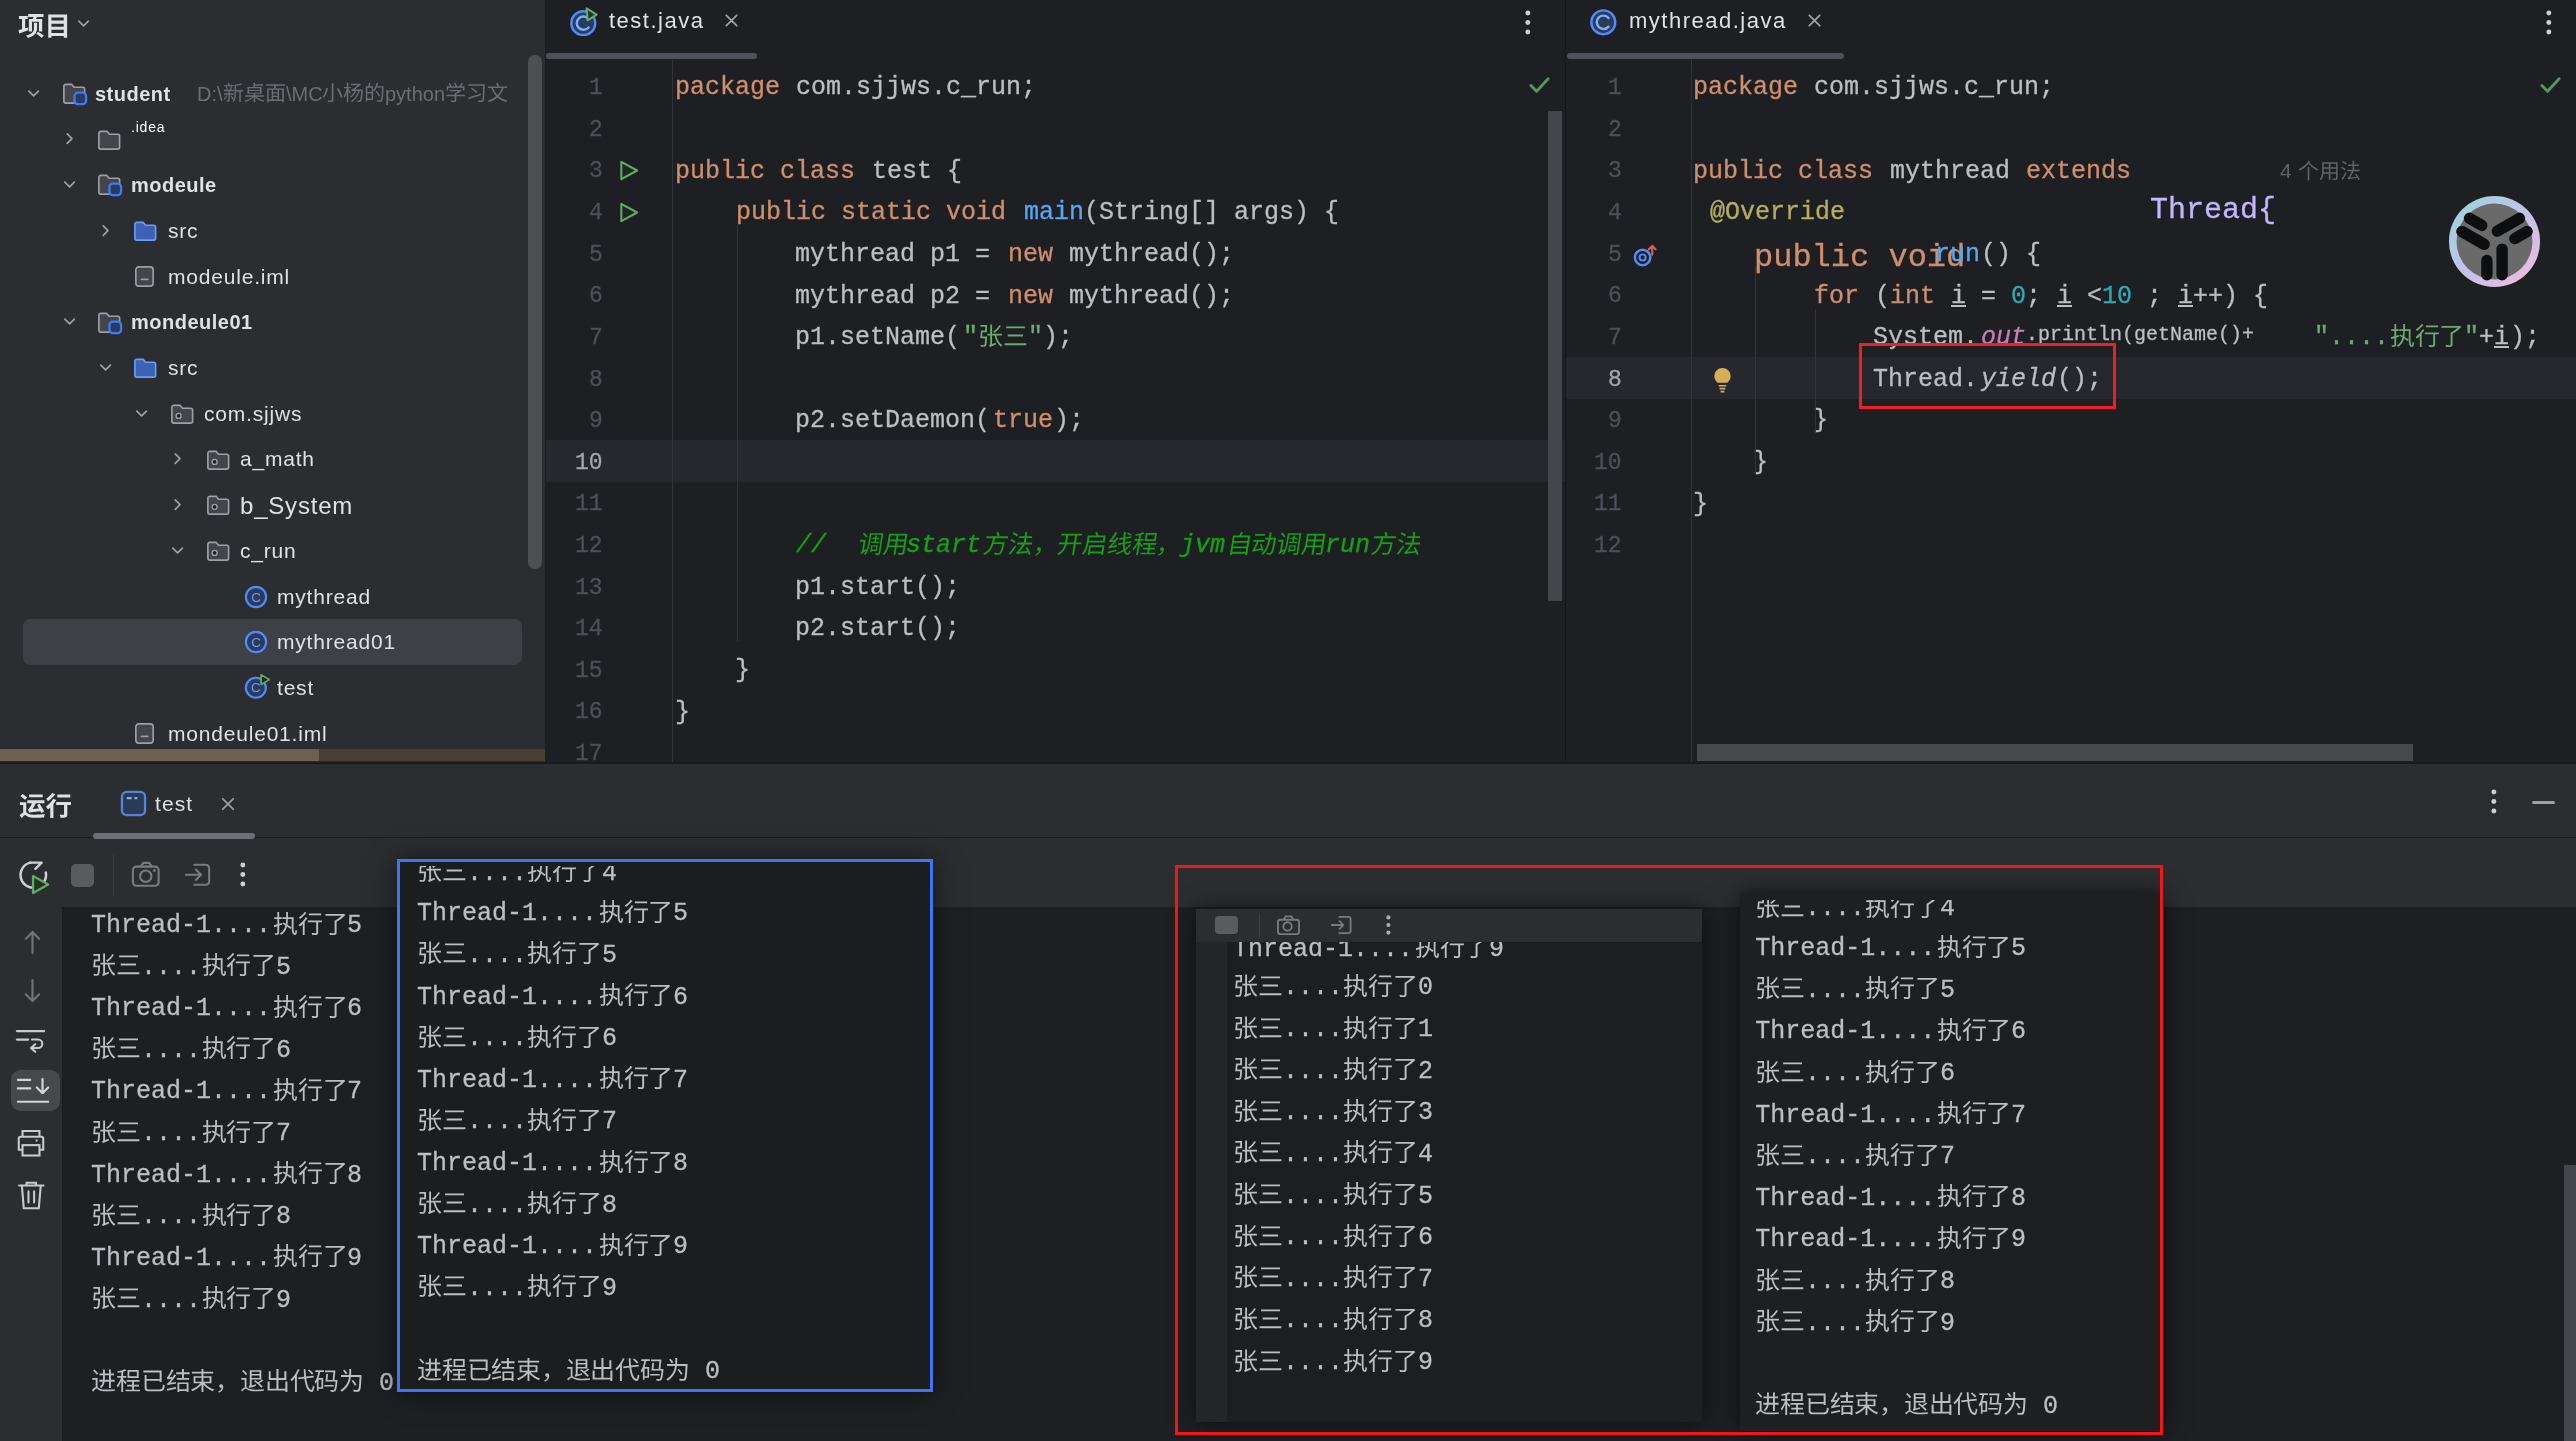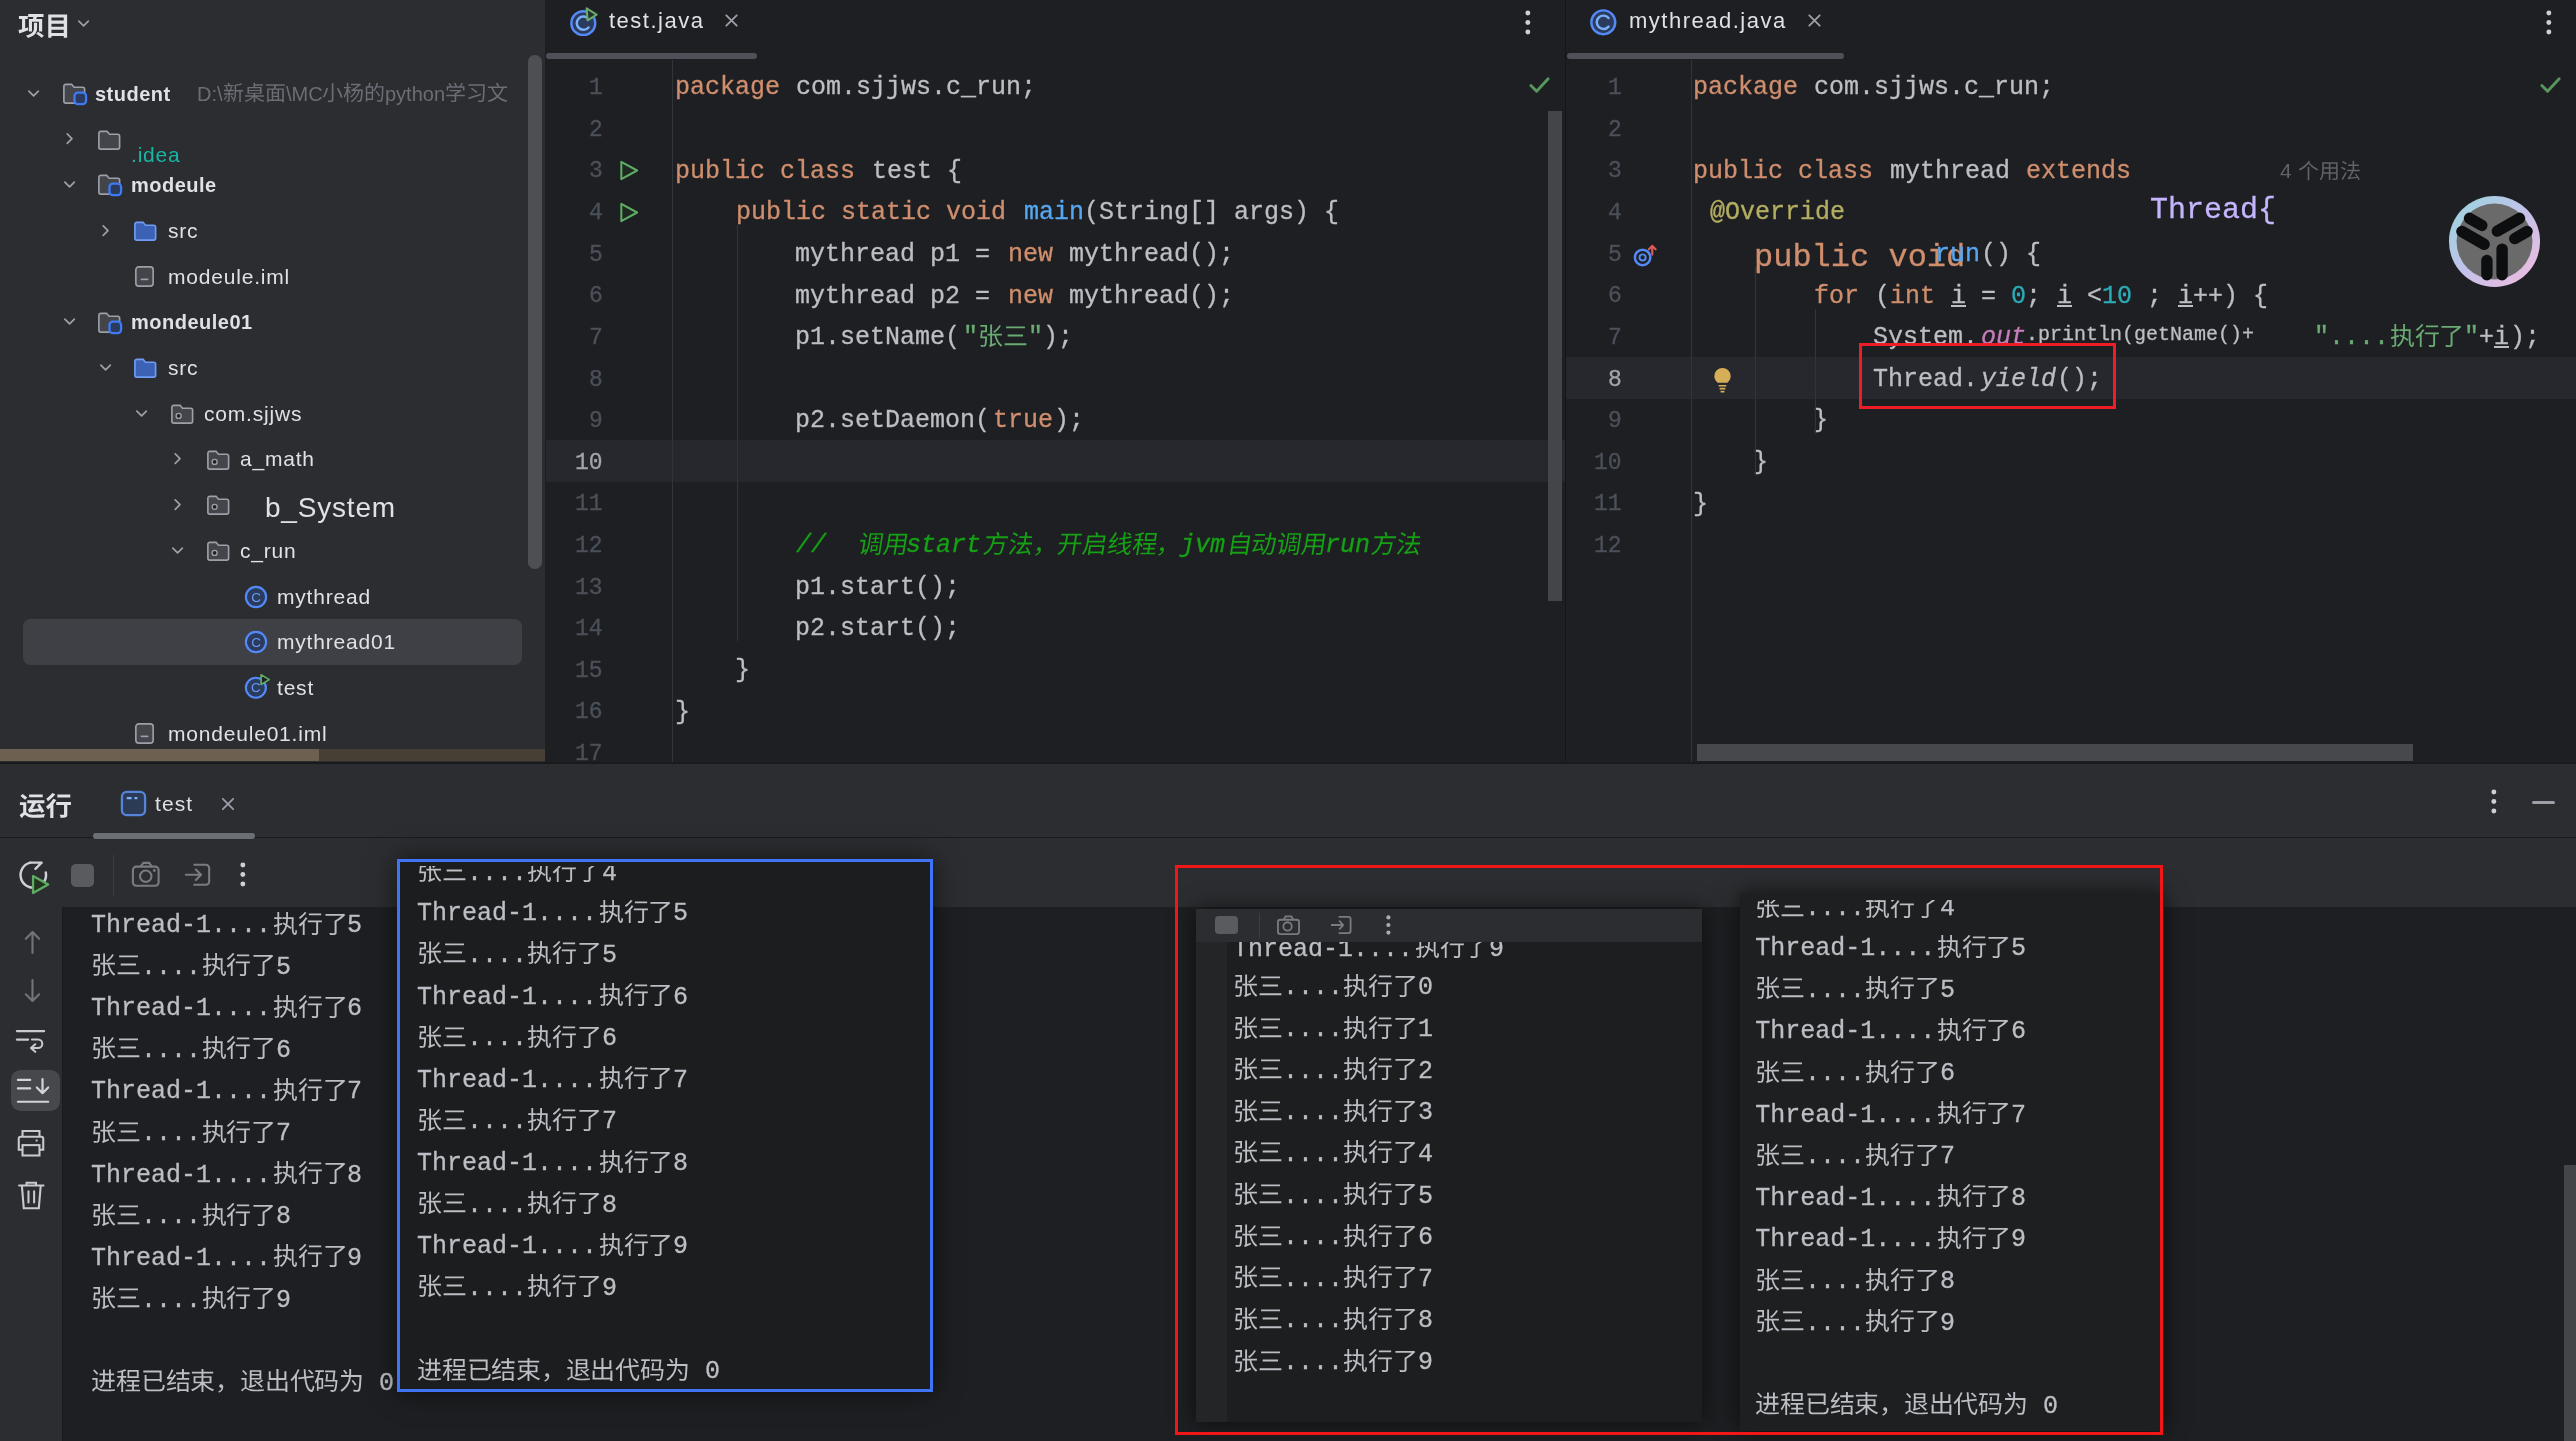--- a/index.html
+++ b/index.html
@@ -154,21 +154,21 @@
       <path d="M3 6.5 a2 2 0 0 1 2-2 h6 l2.5 3 h9 a2 2 0 0 1 2 2 V 22 a2 2 0 0 1 -2 2 h-17.5 a2 2 0 0 1 -2-2 z" fill="#43454a" stroke="#9da0a8" stroke-width="1.7"></path>
       <rect x="14" y="13" width="12" height="12" rx="3.5" fill="#2b3b5e" stroke="#3f79f4" stroke-width="2.4"></rect>
     </svg>
 <span class="s" style="left:95px;top:84px;font-size:20px;color:#dfe1e5;font-weight:bold;letter-spacing:0.5px;">student</span>
 <svg style="position:absolute;left:62px;top:131px" width="15.2" height="15.2" viewBox="0 0 16 16" fill="none">
       <path d="M5.5 3 L10.5 8 L5.5 13" stroke="#9da0a8" stroke-width="1.8" stroke-linecap="round" stroke-linejoin="round"></path>
     </svg>
 <svg style="position:absolute;left:96px;top:127px" width="26" height="26" viewBox="0 0 27 27" fill="none">
       <path d="M3 6.5 a2 2 0 0 1 2-2 h6.5 l2.5 3 h8.5 a2 2 0 0 1 2 2 V 21 a2 2 0 0 1 -2 2 h-17.5 a2 2 0 0 1 -2-2 z" fill="#43454a" stroke="#9da0a8" stroke-width="1.7"></path>
     </svg>
-<span class="s" style="left:131px;top:144px;font-size:21px;color:#14b8a6;letter-spacing:0.8px;">.idea</span>
+<span class="s" style="left:131px;top:120px;font-size:14px;color:#ffffff;letter-spacing:0.8px;">.idea</span>
 <svg style="position:absolute;left:62px;top:177px" width="15.2" height="15.2" viewBox="0 0 16 16" fill="none">
       <path d="M3 5.5 L8 10.5 L13 5.5" stroke="#9da0a8" stroke-width="1.8" stroke-linecap="round" stroke-linejoin="round"></path>
     </svg>
 <svg style="position:absolute;left:96px;top:171px" width="27" height="27" viewBox="0 0 28 28" fill="none">
       <path d="M3 6.5 a2 2 0 0 1 2-2 h6 l2.5 3 h9 a2 2 0 0 1 2 2 V 22 a2 2 0 0 1 -2 2 h-17.5 a2 2 0 0 1 -2-2 z" fill="#43454a" stroke="#9da0a8" stroke-width="1.7"></path>
       <rect x="14" y="13" width="12" height="12" rx="3.5" fill="#2b3b5e" stroke="#3f79f4" stroke-width="2.4"></rect>
     </svg>
 <span class="s" style="left:131px;top:175px;font-size:20px;color:#dfe1e5;font-weight:bold;letter-spacing:0.5px;">modeule</span>
 <svg style="position:absolute;left:98px;top:223px" width="15.2" height="15.2" viewBox="0 0 16 16" fill="none">
       <path d="M5.5 3 L10.5 8 L5.5 13" stroke="#9da0a8" stroke-width="1.8" stroke-linecap="round" stroke-linejoin="round"></path>
@@ -213,21 +213,21 @@
       <circle cx="10" cy="15.5" r="2.6" fill="#1e1f22" stroke="#9da0a8" stroke-width="1.4"></circle>
     </svg>
 <span class="s" style="left:240px;top:448px;font-size:21px;color:#dfe1e5;letter-spacing:0.8px;">a_math</span>
 <svg style="position:absolute;left:170px;top:497px" width="15.2" height="15.2" viewBox="0 0 16 16" fill="none">
       <path d="M5.5 3 L10.5 8 L5.5 13" stroke="#9da0a8" stroke-width="1.8" stroke-linecap="round" stroke-linejoin="round"></path>
     </svg>
 <svg style="position:absolute;left:205px;top:492px" width="26" height="26" viewBox="0 0 27 27" fill="none">
       <path d="M3 6.5 a2 2 0 0 1 2-2 h6.5 l2.5 3 h8.5 a2 2 0 0 1 2 2 V 21 a2 2 0 0 1 -2 2 h-17.5 a2 2 0 0 1 -2-2 z" fill="#43454a" stroke="#9da0a8" stroke-width="1.7"></path>
       <circle cx="10" cy="15.5" r="2.6" fill="#1e1f22" stroke="#9da0a8" stroke-width="1.4"></circle>
     </svg>
-<span class="s" style="left:240px;top:494px;font-size:28px;color:#dfe1e5;letter-spacing:0.8px;margin-left:25px;">b_System</span>
+<span class="s" style="left:240px;top:494px;font-size:24px;color:#dfe1e5;letter-spacing:0.8px;">b_System</span>
 <svg style="position:absolute;left:170px;top:543px" width="15.2" height="15.2" viewBox="0 0 16 16" fill="none">
       <path d="M3 5.5 L8 10.5 L13 5.5" stroke="#9da0a8" stroke-width="1.8" stroke-linecap="round" stroke-linejoin="round"></path>
     </svg>
 <svg style="position:absolute;left:205px;top:538px" width="26" height="26" viewBox="0 0 27 27" fill="none">
       <path d="M3 6.5 a2 2 0 0 1 2-2 h6.5 l2.5 3 h8.5 a2 2 0 0 1 2 2 V 21 a2 2 0 0 1 -2 2 h-17.5 a2 2 0 0 1 -2-2 z" fill="#43454a" stroke="#9da0a8" stroke-width="1.7"></path>
       <circle cx="10" cy="15.5" r="2.6" fill="#1e1f22" stroke="#9da0a8" stroke-width="1.4"></circle>
     </svg>
 <span class="s" style="left:240px;top:540px;font-size:21px;color:#dfe1e5;letter-spacing:0.8px;text-align:center;">c_run</span>
 <svg style="position:absolute;left:243px;top:584px" width="26" height="26" viewBox="0 0 27 27" fill="none">
       <circle cx="13.5" cy="13.5" r="10.5" fill="#2b3b5e" stroke="#548af7" stroke-width="2.2"></circle>

